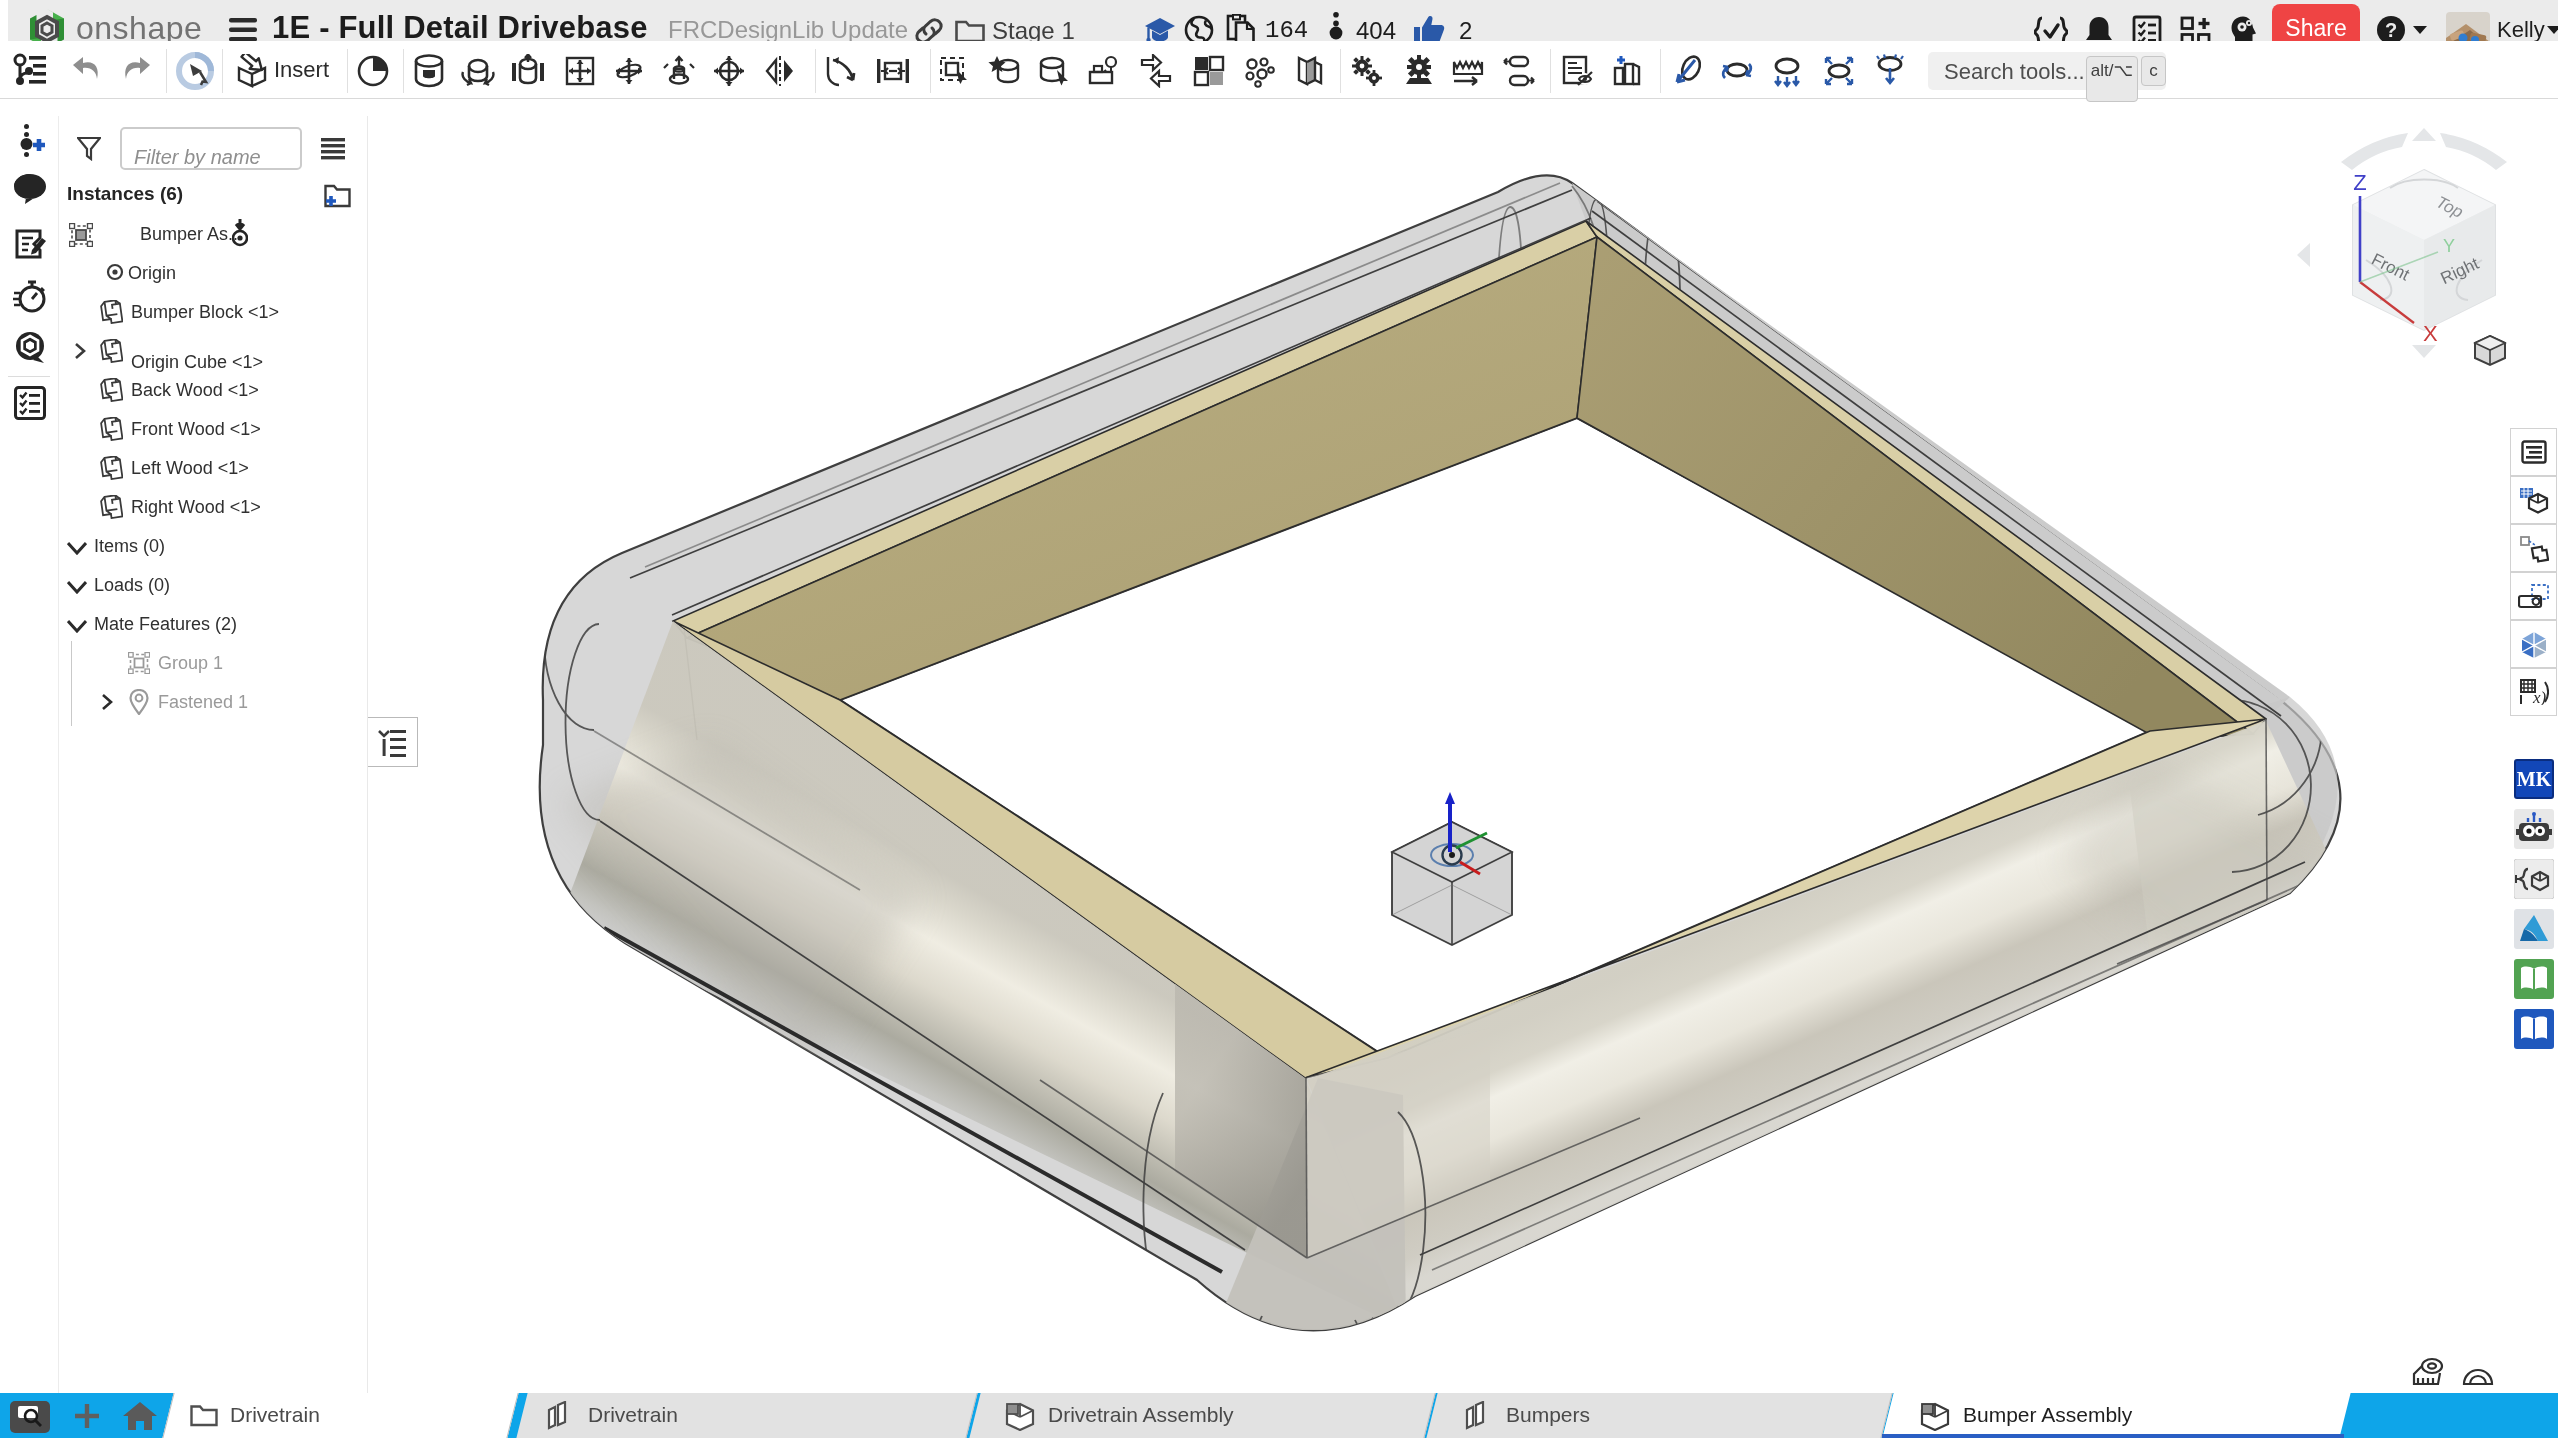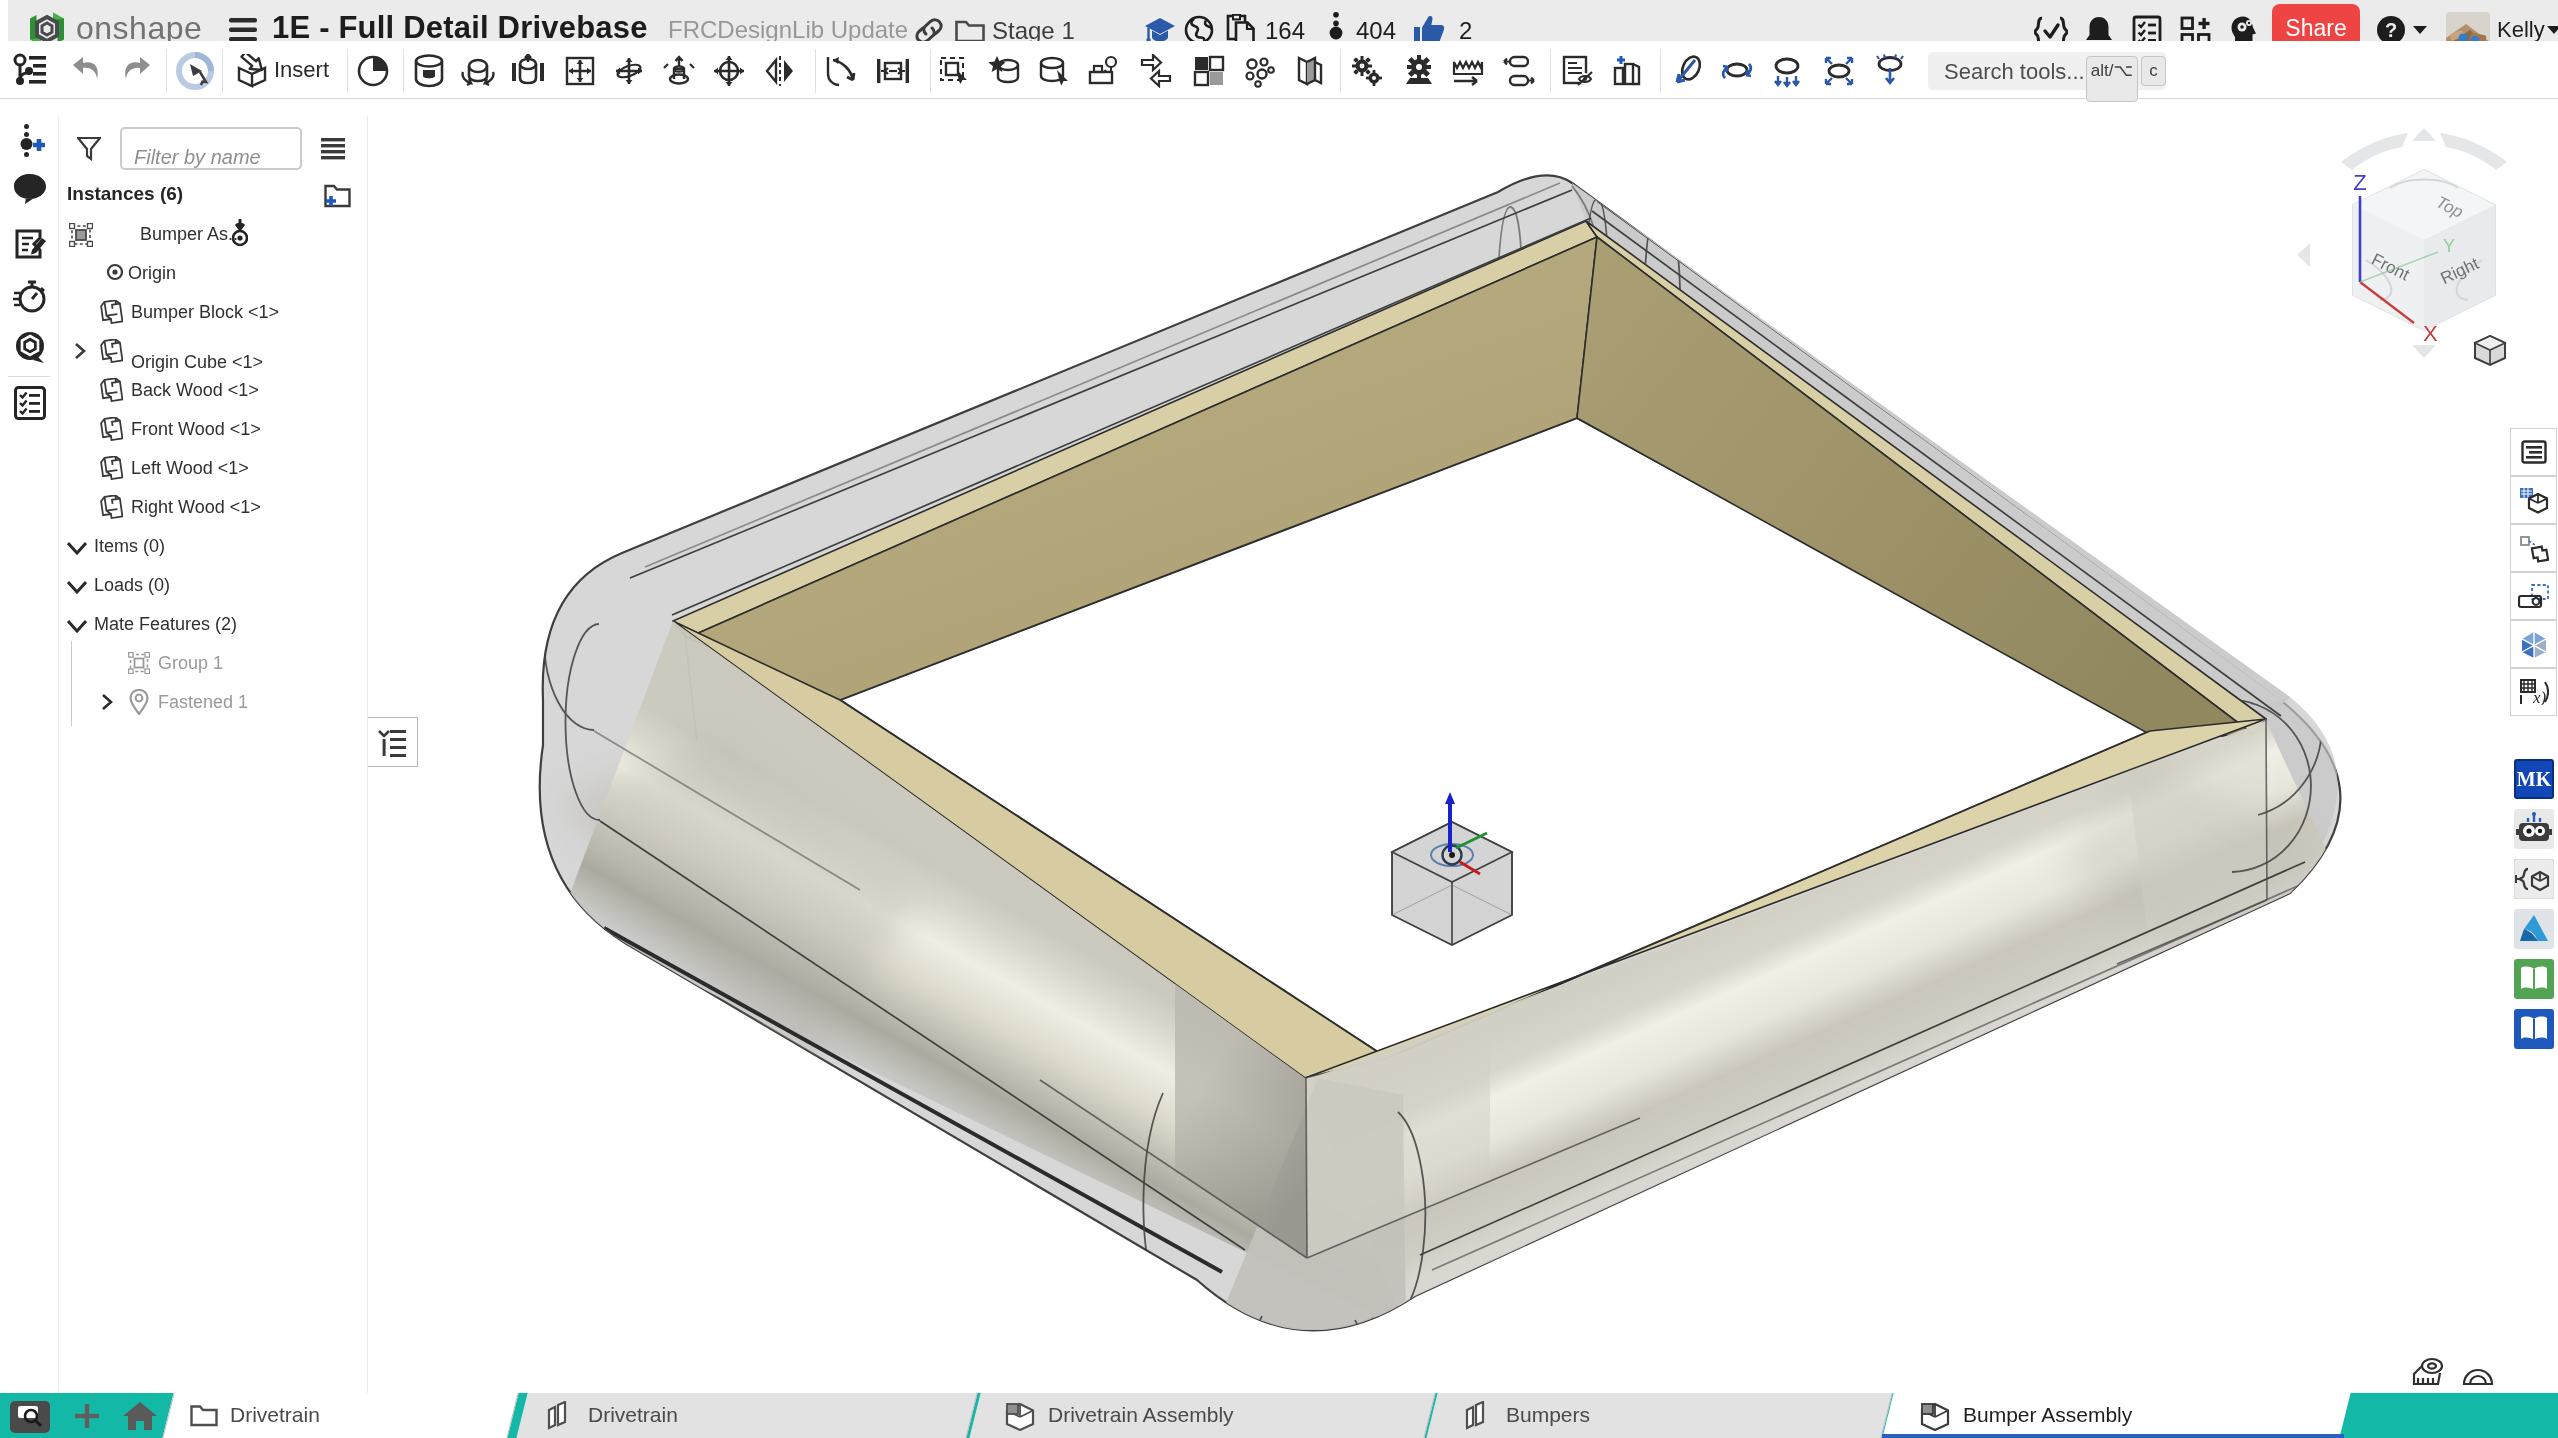--- a/index.html
+++ b/index.html
@@ -7,21 +7,21 @@
   .abs { position:absolute; }
   #page { position:relative; width:2558px; height:1438px; }
   
   #topbar { position:absolute; left:8px; top:0; width:2558px; height:58px; background:#ebebeb; }
   #toolbar { position:absolute; left:0; top:41px; width:2558px; height:58px; background:#ffffff; border-bottom:1px solid #d9d9d9; }
   .tdiv { position:absolute; top:8px; width:1px; height:44px; background:#e0e0e0; }
   #sidebar { position:absolute; left:0; top:116px; width:59px; height:1277px; background:#fff; border-right:1px solid #ececec; }
   #panel { position:absolute; left:60px; top:116px; width:308px; height:1277px; background:#fff; border-right:1px solid #e9e9e9; }
   #viewport { position:absolute; left:369px; top:116px; width:2141px; height:1277px; background:#fff; }
   #rightbar { position:absolute; left:2510px; top:116px; width:48px; height:1277px; background:#fff; }
-  #tabbar { position:absolute; left:0; top:1393px; width:2558px; height:45px; background:#14b8a6; }
+  #tabbar { position:absolute; left:0; top:1393px; width:2558px; height:45px; background:#0ea5e9; }
   .row-txt { font-size:18px; color:#303030; white-space:nowrap; }
 </style>
 </head>
 <body>
 <div id="page">
   <div id="topbar">
 
     <svg class="abs" style="left:18px;top:8px" width="42" height="42" viewBox="0 0 42 42">
       <path d="M21 1 L38 10.5 L38 18 L27 12 L27 4.4 Z" fill="#47b04b"></path>
       <path d="M38 10.5 L38 31.5 L31.5 35 L31.5 15.6 L27 12 Z" fill="#2f8f35"></path>
@@ -64,21 +64,21 @@
       <path d="M10 3.5 C6 7 7 10 10.5 11 C14 12 15 14 13 17 C11 20 13 23 16.5 22.5 C20 22 21 24.5 20 27" fill="none" stroke="#1d1d1d" stroke-width="2.6"></path>
       <path d="M22 5.5 C20 8 21 10.5 24.5 11.5 C26.5 12 27.6 13 27.8 14.5" fill="none" stroke="#1d1d1d" stroke-width="2.6"></path>
     </svg>
 
     <svg class="abs" style="left:1218px;top:14px" width="30" height="32" viewBox="0 0 30 32">
       <rect x="2" y="2" width="17" height="23" fill="none" stroke="#1d1d1d" stroke-width="2.6"></rect>
       <rect x="7" y="0.8" width="7" height="4.6" fill="#ebebeb" stroke="#1d1d1d" stroke-width="2"></rect>
       <path d="M10 29.5 L10 8.5 L21.5 8.5 L27.5 14.5 L27.5 29.5 Z" fill="#ebebeb" stroke="#1d1d1d" stroke-width="2.6"></path>
       <path d="M21 9 L21 15 L27 15" fill="none" stroke="#1d1d1d" stroke-width="2.2"></path>
     </svg>
-    <div class="abs" style="left:1257px;top:17px;font-size:24px;color:#1d1d1d;">164</div>
+    <div class="abs" style="left:1257px;top:17px;font-size:24px;color:#1d1d1d;font-family:Liberation Mono, monospace;">164</div>
 
     <svg class="abs" style="left:1320px;top:12px" width="16" height="38" viewBox="0 0 16 38">
       <rect x="5.2" y="0" width="5.6" height="5.6" rx="2.8" fill="#1d1d1d"></rect>
       <rect x="5.2" y="8.6" width="5.6" height="5.6" rx="2.8" fill="#1d1d1d"></rect>
       <circle cx="8" cy="21" r="6.4" fill="#1d1d1d"></circle>
       <rect x="5.2" y="29" width="5.6" height="5.6" rx="2.8" fill="#1d1d1d"></rect>
     </svg>
     <div class="abs" style="left:1348px;top:17px;font-size:24px;color:#1d1d1d;">404</div>
 
     <svg class="abs" style="left:1405px;top:15px" width="32" height="30" viewBox="0 0 32 30">

